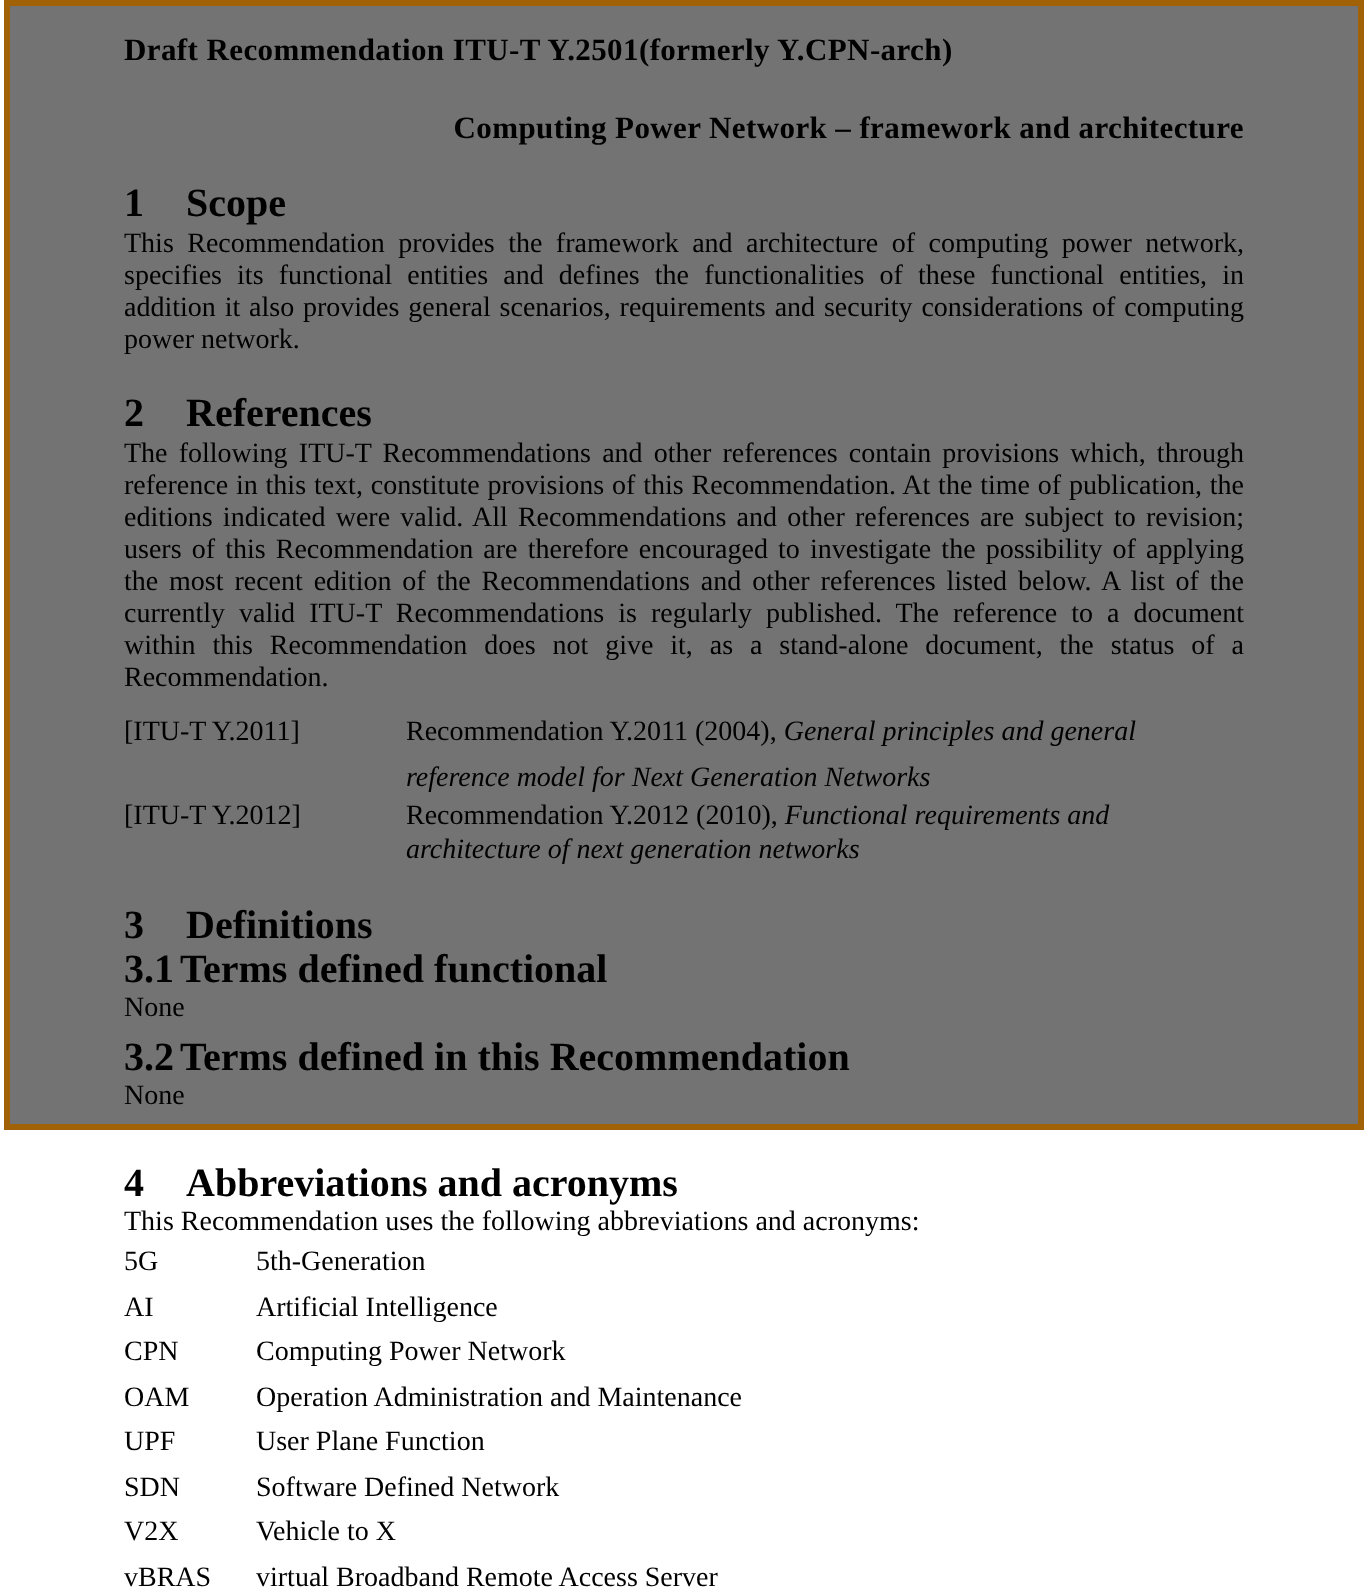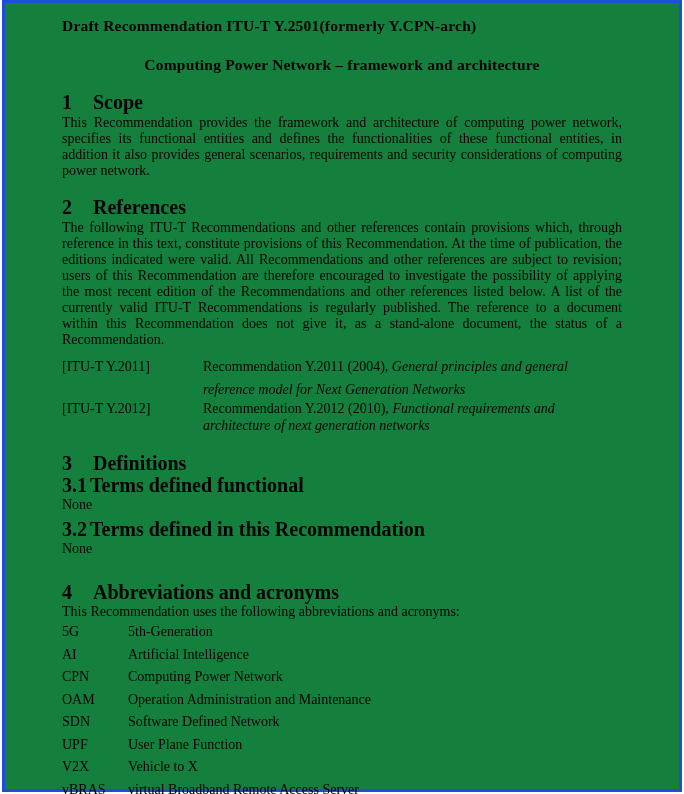--- a/index.html
+++ b/index.html
@@ -6,36 +6,36 @@
   body {
     width: 684px; height: 794px;
     background: #ffffff;
     overflow: hidden;
     font-family: "Liberation Serif", "DejaVu Serif", serif;
     color: #000000;
   }
   .frame {
     box-sizing: border-box;
     margin: 0 2px 2px 2px;
-    height: 792px;
-    border: 3px solid #1d4ed8;
-    background: #15803d;
+    height: 565px;
+    border: 3px solid #a16207;
+    background: #737373;
   }
   .content {
     padding: 13px 57px 0 57px;
     font-size: 14px;
     color: #000000;
   }
   .doc-title {
     font-size: 15.5px; font-weight: bold; line-height: 20px; margin: 0;
     letter-spacing: 0.2px;
   }
   .doc-subtitle {
     font-size: 15.5px; font-weight: bold; line-height: 20px;
-    margin: 19px 0 0 0; text-align: center;
+    margin: 19px 0 0 0; text-align: right;
     letter-spacing: 0.2px;
   }
   .sec-h { font-size: 20px; font-weight: bold; line-height: 18px; margin: 0; }
   .num1 { display: inline-block; width: 31px; }
   .num2 { display: inline-block; width: 28px; }
   #h-scope { margin-top: 18px; }
   #p-scope { margin: 4px 0 0 0; line-height: 16px; text-align: justify; }
   #h-refs { margin-top: 19px; }
   #p-refs { margin: 4px 0 0 0; line-height: 16px; text-align: justify; }
   .ref-item { display: flex; }
@@ -102,26 +102,26 @@
       </div>
       <div class="abbr-row">
         <span class="abbr-term">CPN</span>
         <span class="abbr-def">Computing Power Network</span>
       </div>
       <div class="abbr-row">
         <span class="abbr-term">OAM</span>
         <span class="abbr-def">Operation Administration and Maintenance</span>
       </div>
       <div class="abbr-row">
+        <span class="abbr-term">UPF</span>
+        <span class="abbr-def">User Plane Function</span>
+      </div>
+      <div class="abbr-row">
         <span class="abbr-term">SDN</span>
         <span class="abbr-def">Software Defined Network</span>
-      </div>
-      <div class="abbr-row">
-        <span class="abbr-term">UPF</span>
-        <span class="abbr-def">User Plane Function</span>
       </div>
       <div class="abbr-row">
         <span class="abbr-term">V2X</span>
         <span class="abbr-def">Vehicle to X</span>
       </div>
       <div class="abbr-row">
         <span class="abbr-term">vBRAS</span>
         <span class="abbr-def">virtual Broadband Remote Access Server</span>
       </div>
     </div>

